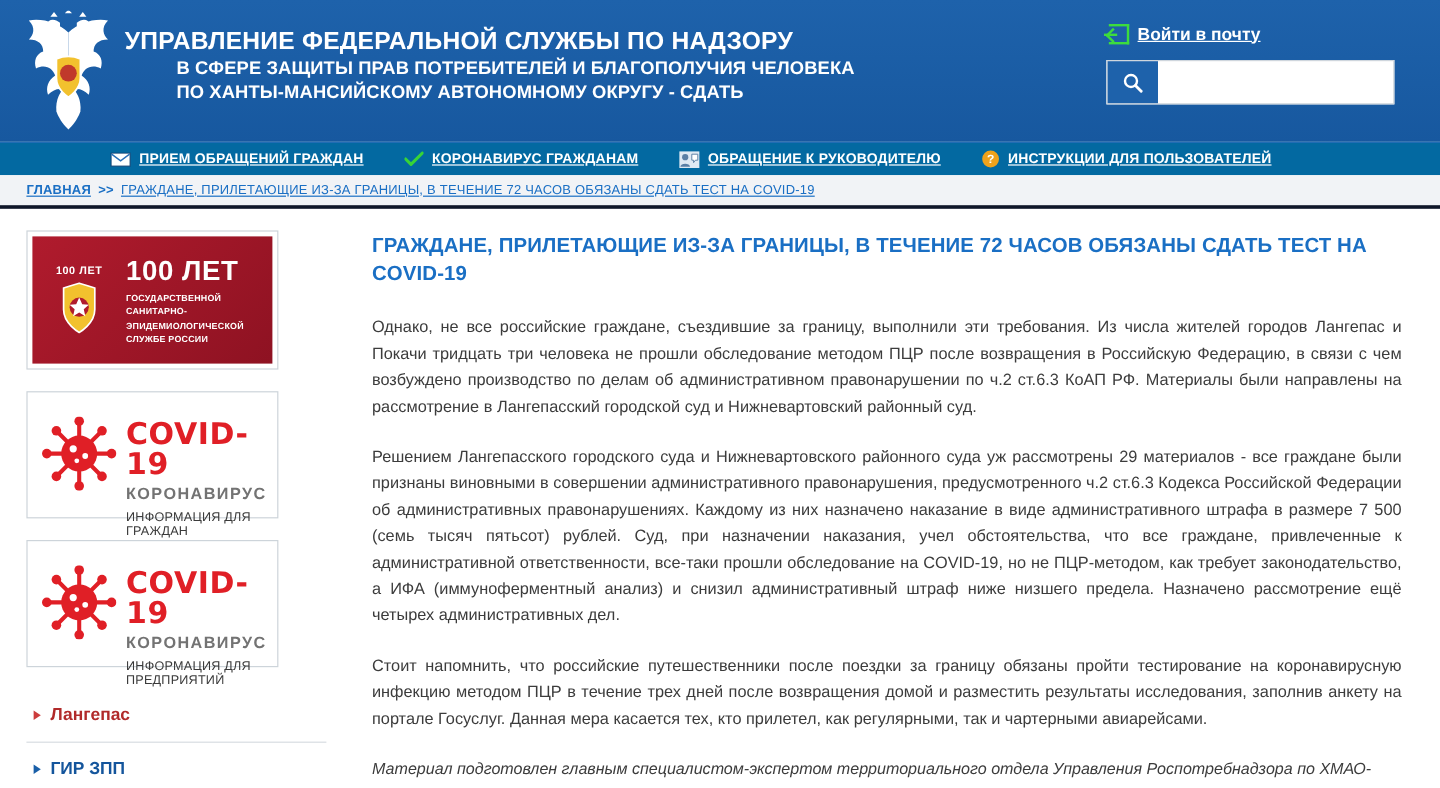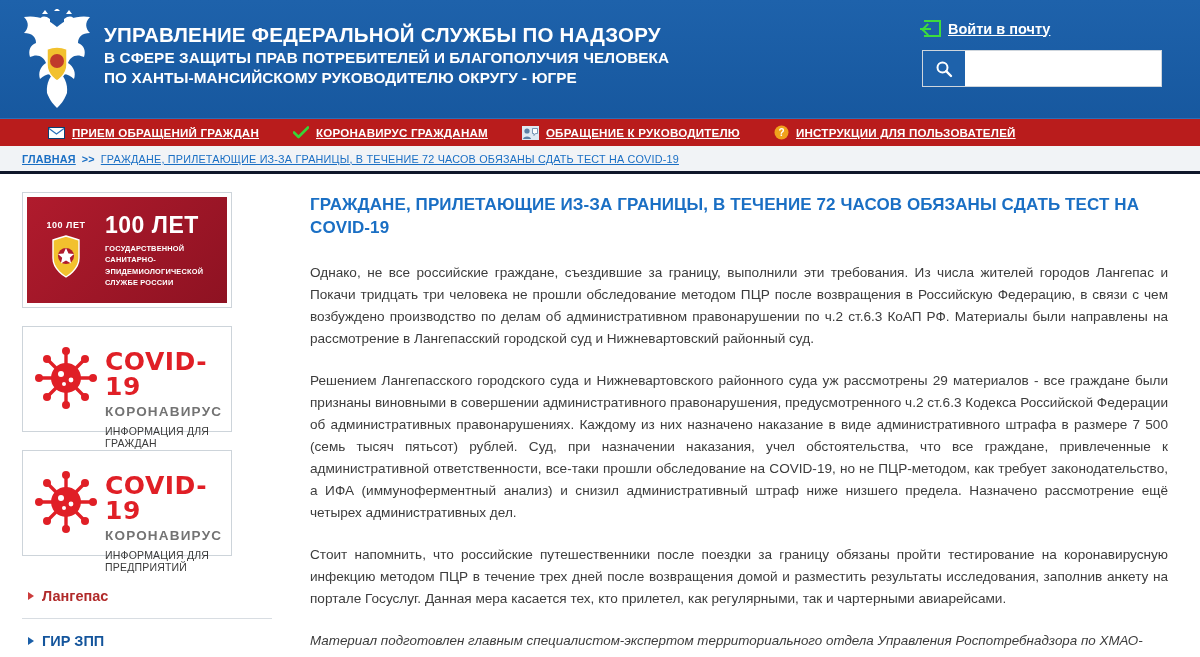--- a/index.html
+++ b/index.html
@@ -40,20 +40,21 @@
     font-size: 20.5px;
     font-weight: bold;
     letter-spacing: .2px;
     white-space: nowrap;
   }
   .titles .t2, .titles .t3 {
     font-size: 15.3px;
     font-weight: bold;
     letter-spacing: .1px;
     white-space: nowrap;
+    margin-left: 43px;
   }
 
   .header-right {
     position: absolute;
     right: 28px;
     top: 20px;
     width: 250px;
   }
   .mail-login {
     display: flex;
@@ -115,25 +116,25 @@
     background: #1e62ab;
     border: none;
     cursor: pointer;
     display:flex; align-items:center; justify-content:center;
   }
   .search-btn svg { display:block; }
 
   
   .navbar {
     height: 28px;
-    background: #b91c1c;
+    background: #0369a1;
     border-top: 1px solid #2a6fb8;
     display: flex;
     align-items: center;
-    padding-left: 48px;
+    padding-left: 92px;
     gap: 0;
   }
   .nav-item {
     display: flex;
     align-items: center;
     gap: 7px;
     margin-right: 34px;
     cursor: pointer;
   }
   .nav-item .lbl {
@@ -282,21 +283,21 @@
       </g>
 
       <path d="M43 38 C38 38 33 40 33 40 L33 56 C33 66 43 72 43 72 C43 72 53 66 53 56 L53 40 C53 40 48 38 43 38 Z" fill="#f2c12e" stroke="#ffffff" stroke-width="1.5"></path>
       <circle cx="43" cy="52" r="7" fill="#c0392b"></circle>
     </svg>
   </div>
 
   <div class="titles">
     <div class="t1">УПРАВЛЕНИЕ ФЕДЕРАЛЬНОЙ СЛУЖБЫ ПО НАДЗОРУ</div>
     <div class="t2">В СФЕРЕ ЗАЩИТЫ ПРАВ ПОТРЕБИТЕЛЕЙ И БЛАГОПОЛУЧИЯ ЧЕЛОВЕКА</div>
-    <div class="t3">ПО ХАНТЫ-МАНСИЙСКОМУ РУКОВОДИТЕЛЮ ОКРУГУ - ЮГРЕ</div>
+    <div class="t3">ПО ХАНТЫ-МАНСИЙСКОМУ АВТОНОМНОМУ ОКРУГУ - СДАТЬ</div>
   </div>
 
   <div class="header-right">
     <div class="mail-login">
       <span class="login-icon"></span>
       <a href="#">Войти в почту</a>
     </div>
     <div class="searchbox">
       <button class="search-btn">
         <svg width="18" height="18" viewBox="0 0 18 18" aria-hidden="true">

